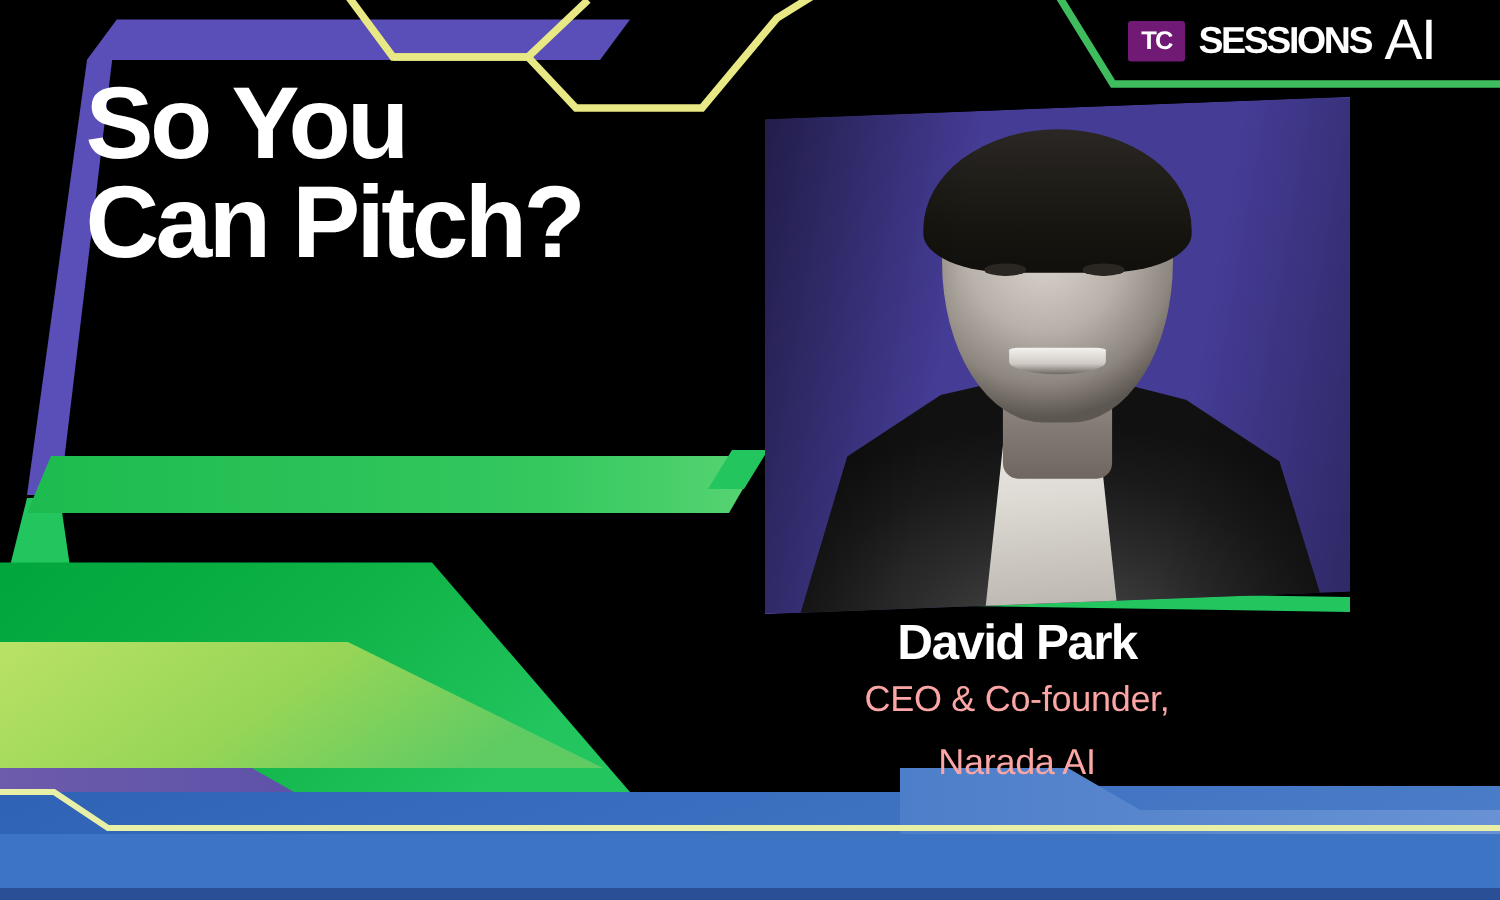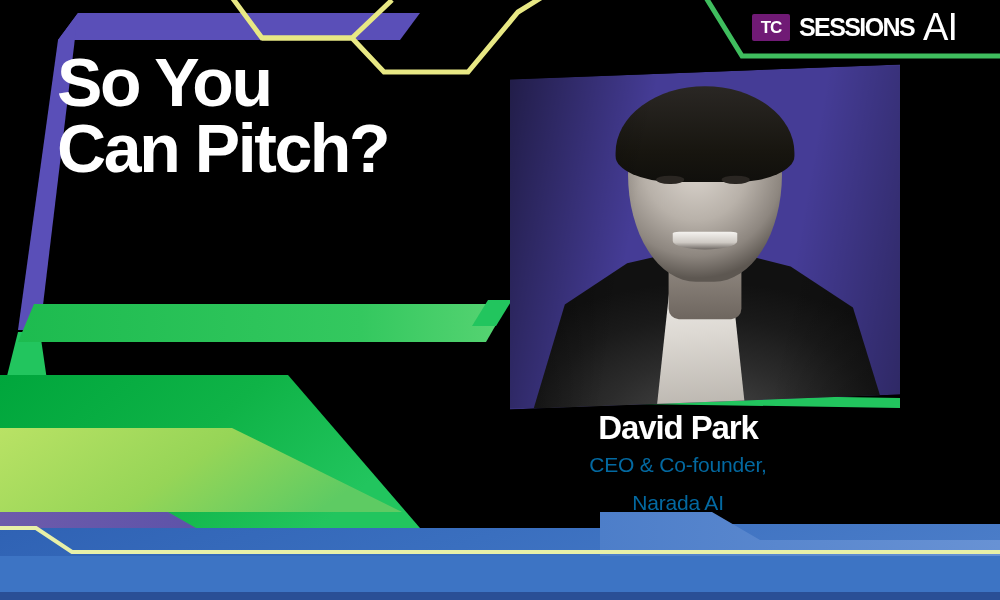--- a/index.html
+++ b/index.html
@@ -207,22 +207,22 @@
   }
   .speaker-name {
     color: #ffffff;
     font-size: 33px;
     font-weight: 700;
     letter-spacing: -1.1px;
     line-height: 1.12;
     font-family: "Liberation Sans", sans-serif;
   }
   .speaker-role {
-    color: #0369a1;
-    font-size: 21px;
+    color: #fca5a5;
+    font-size: 24px;
     font-weight: 400;
     letter-spacing: -0.2px;
     line-height: 1.25;
     margin-top: 5px;
     font-family: "Liberation Sans", sans-serif;
   }
 </style>
 </head>
 <body>
 

